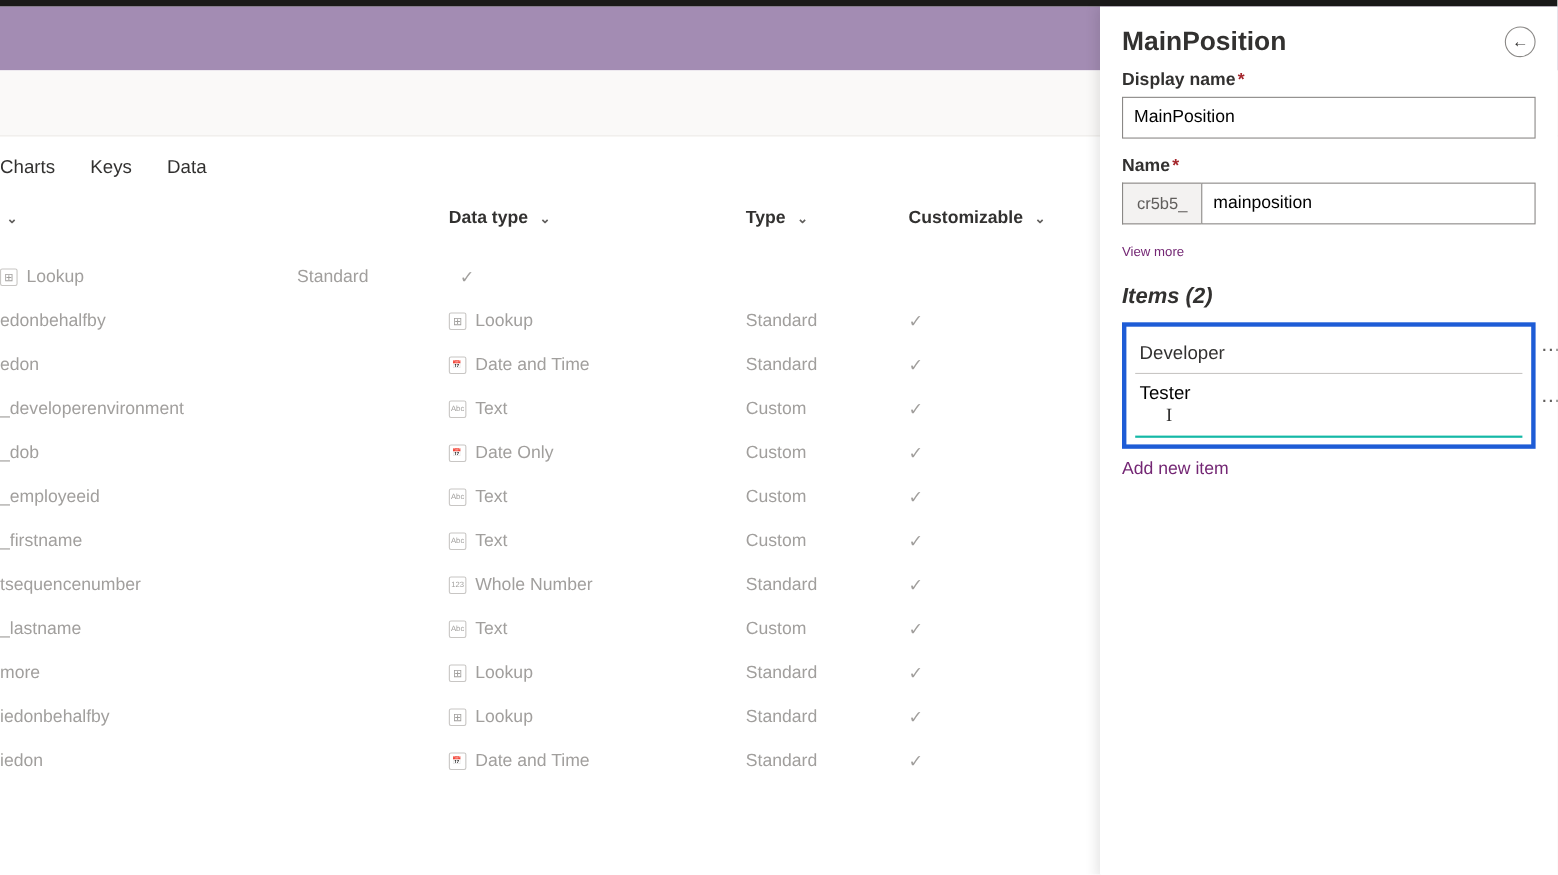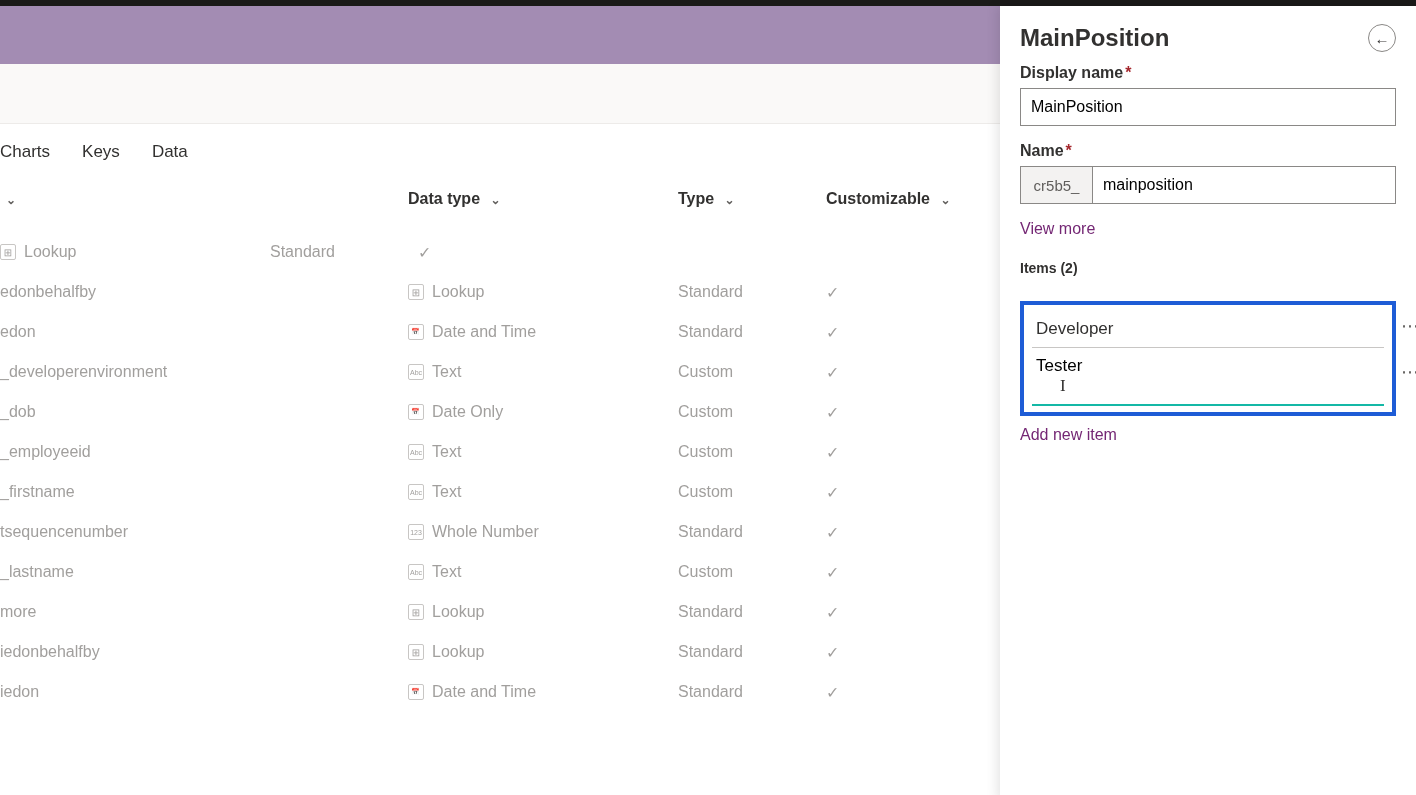--- a/index.html
+++ b/index.html
@@ -147,29 +147,30 @@
     border: 1px solid #8a8886;
     border-right: none;
     background: #f3f2f1;
     color: #605e5c;
     display: flex; align-items: center; justify-content: center;
     font-size: 15px;
   }
   .name-row .text-input { flex: 1; }
   .link-more {
     color: #742774;
-    font-size: 16px;
+    font-size: 12px;
     cursor: pointer;
     display: inline-block;
     margin-bottom: 22px;
   }
   .items-label {
     font-weight: 700;
-    font-size: 14px;
-    margin-bottom: 25px;
+    font-size: 20px;
+    margin-bottom: 12px;
+    font-style: italic;
   }
   .items-box {
     border: 4px solid #1e5cd6;
     padding: 6px 8px 6px 8px;
     position: relative;
   }
   .item-row-wrap {
     position: relative;
   }
   .item-row {

